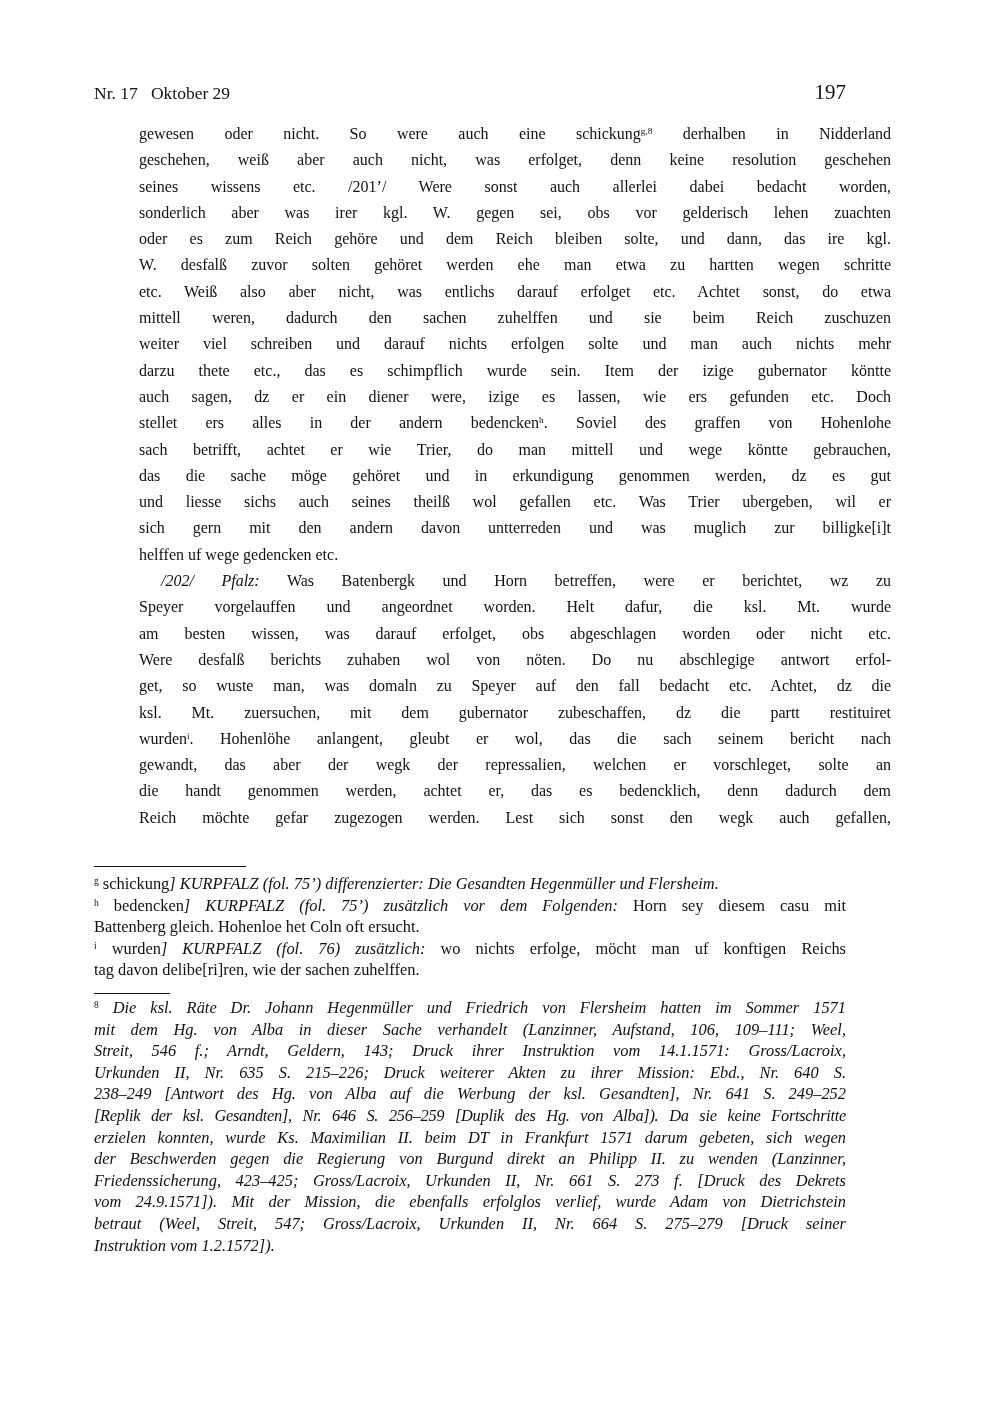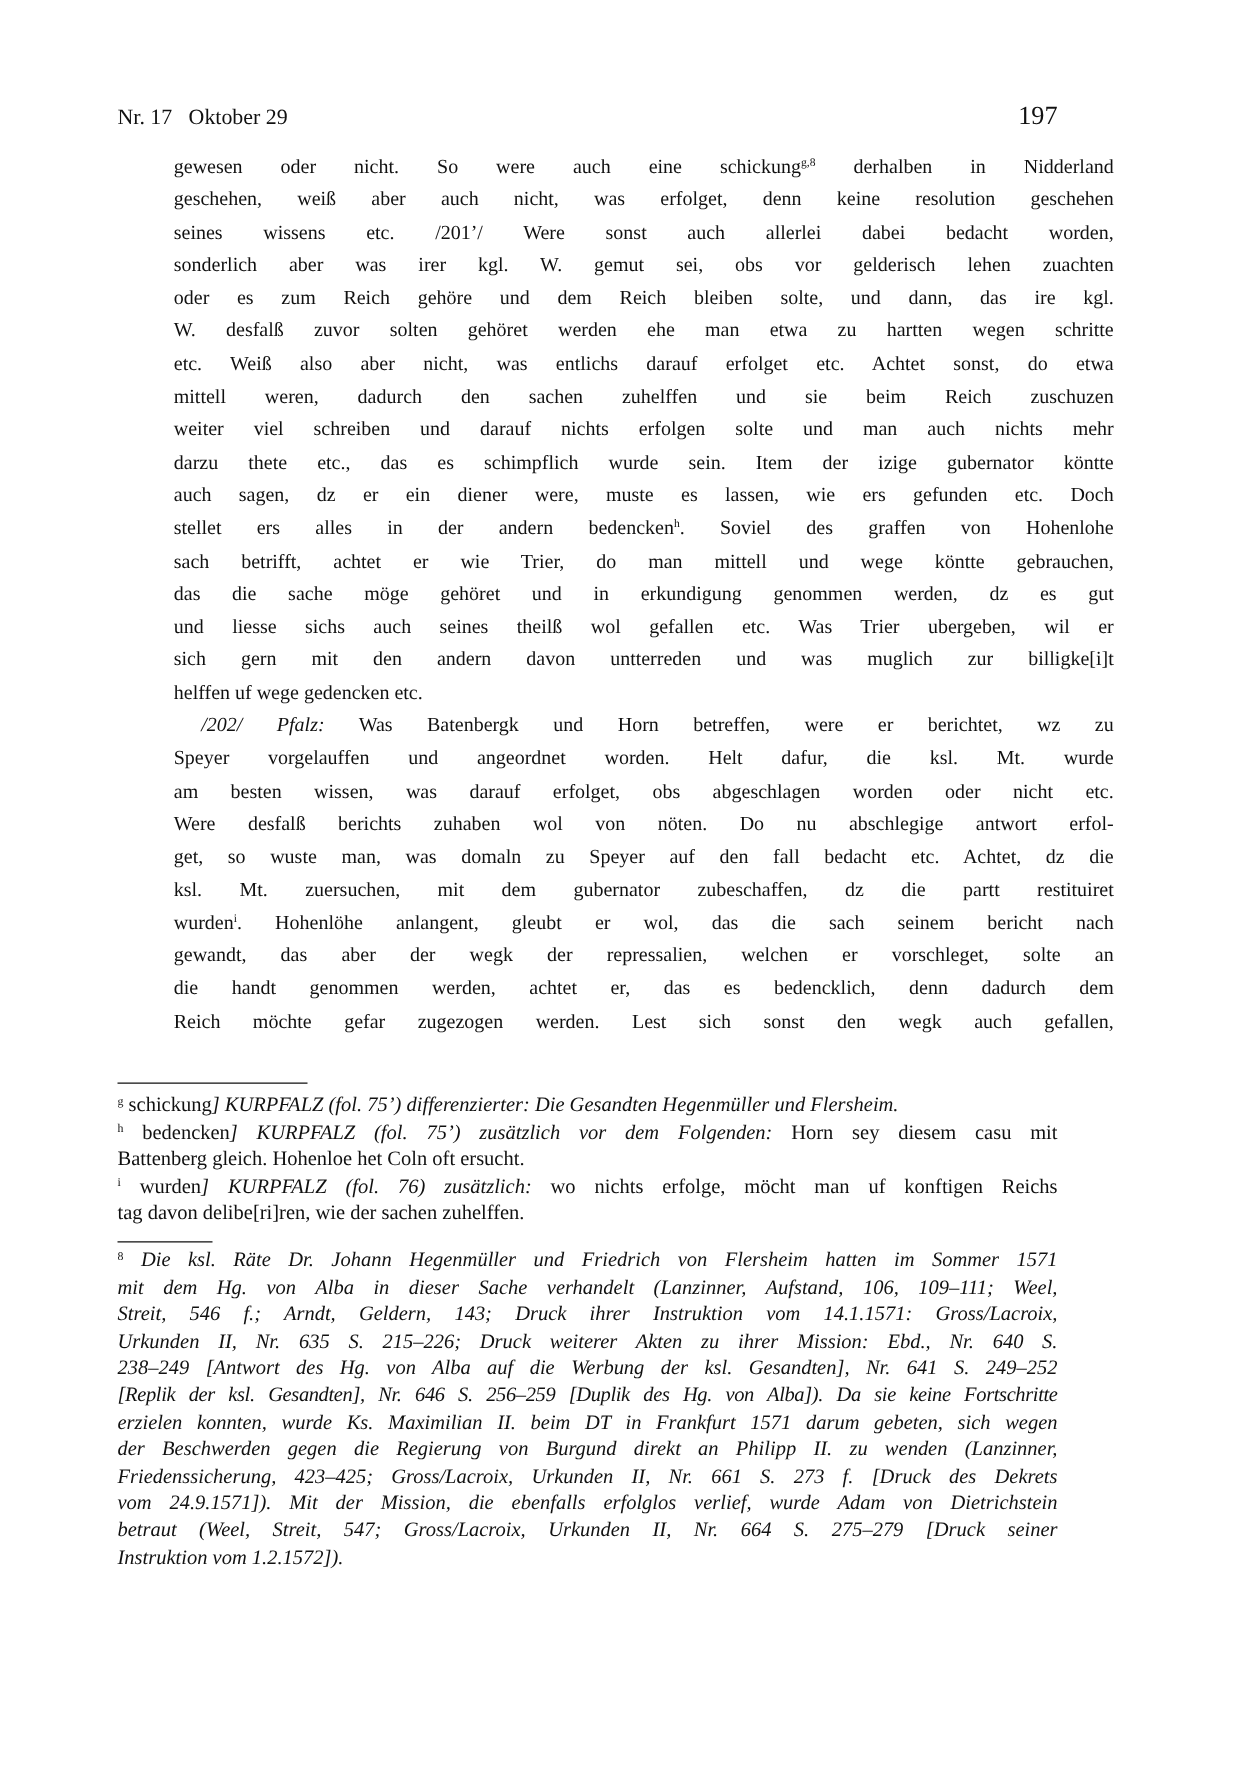--- a/index.html
+++ b/index.html
@@ -30,28 +30,28 @@
   <div class="header">
     <div class="running-title" style="white-space:pre">Nr. 17   Oktober 29</div>
     <div class="page-number">197</div>
   </div>
 
   <div class="body-text">
     <p>
       <span class="line"><span>gewesen oder nicht. So were auch eine schickung</span><sup>g,8</sup><span> derhalben in Nidderland</span></span>
       <span class="line">geschehen, weiß aber auch nicht, was erfolget, denn keine resolution geschehen</span>
       <span class="line">seines wissens etc. /201’/ Were sonst auch allerlei dabei bedacht worden,</span>
-      <span class="line">sonderlich aber was irer kgl. W. gemut sei, obs vor gelderisch lehen zuachten</span>
+      <span class="line">sonderlich aber was irer kgl. W. gegen sei, obs vor gelderisch lehen zuachten</span>
       <span class="line">oder es zum Reich gehöre und dem Reich bleiben solte, und dann, das ire kgl.</span>
       <span class="line">W. desfalß zuvor solten gehöret werden ehe man etwa zu hartten wegen schritte</span>
       <span class="line">etc. Weiß also aber nicht, was entlichs darauf erfolget etc. Achtet sonst, do etwa</span>
       <span class="line">mittell weren, dadurch den sachen zuhelffen und sie beim Reich zuschuzen</span>
       <span class="line">weiter viel schreiben und darauf nichts erfolgen solte und man auch nichts mehr</span>
       <span class="line">darzu thete etc., das es schimpflich wurde sein. Item der izige gubernator köntte</span>
-      <span class="line">auch sagen, dz er ein diener were, muste es lassen, wie ers gefunden etc. Doch</span>
+      <span class="line">auch sagen, dz er ein diener were, izige es lassen, wie ers gefunden etc. Doch</span>
       <span class="line"><span>stellet ers alles in der andern bedencken</span><sup>h</sup><span>. Soviel des graffen von Hohenlohe</span></span>
       <span class="line">sach betrifft, achtet er wie Trier, do man mittell und wege köntte gebrauchen,</span>
       <span class="line">das die sache möge gehöret und in erkundigung genommen werden, dz es gut</span>
       <span class="line">und liesse sichs auch seines theilß wol gefallen etc. Was Trier ubergeben, wil er</span>
       <span class="line">sich gern mit den andern davon untterreden und was muglich zur billigke[i]t</span>
       <span class="line last">helffen uf wege gedencken etc.</span>
     </p>
     <p>
       <span class="line" style="padding-left:22px"><i>/202/ Pfalz:</i><span> Was Batenbergk und Horn betreffen, were er berichtet, wz zu</span></span>
       <span class="line">Speyer vorgelauffen und angeordnet worden. Helt dafur, die ksl. Mt. wurde</span>

